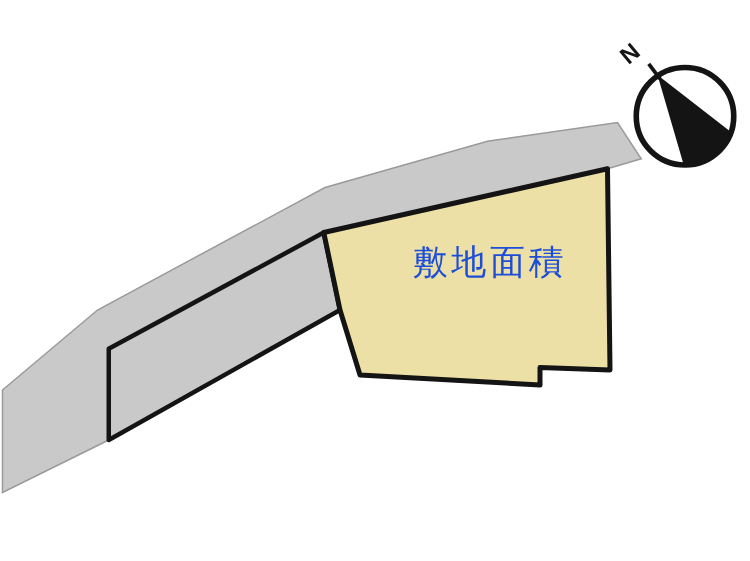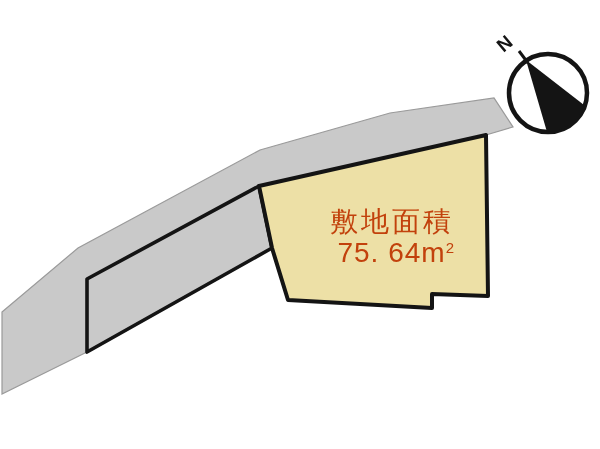--- a/index.html
+++ b/index.html
@@ -16,26 +16,25 @@
     overflow: hidden;
   }
   .canvas svg {
     position: absolute;
     left: 0;
     top: 0;
   }
   .area-label {
     position: absolute;
     left: 330px;
-    top: 206px;
-    color: #c2410c;
+    top: 194px;
+    color: #1d4ed8;
     font-size: 28px;
     line-height: 31px;
     white-space: nowrap;
-    text-align: right;
   }
   .area-label .jp {
     letter-spacing: 3px;
     display: block;
   }
   .area-label .num {
     display: block;
     letter-spacing: 1px;
   }
   .area-label sup {
@@ -70,18 +69,17 @@
 
     <circle cx="548" cy="93" r="39" fill="#ffffff" stroke-width="4.5" stroke="#141414"></circle>
 
     <path d="M 526,60 L 584,105 A 39,39 0 0 1 547,132 Z" fill="#141414"></path>
 
     <line x1="519" y1="51" x2="528" y2="63" stroke-width="3" stroke="#141414"></line>
   </svg>
 
   <div class="area-label">
     <span class="jp">敷地面積</span>
-    <span class="num"><span>75. 64</span><span>m</span><sup>2</sup></span>
   </div>
 
   <div class="north-label">N</div>
 
 </div>
 
 </body></html>

